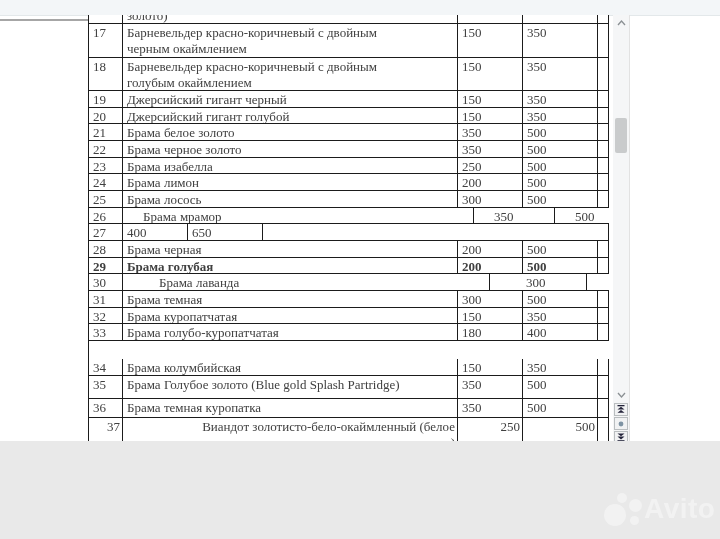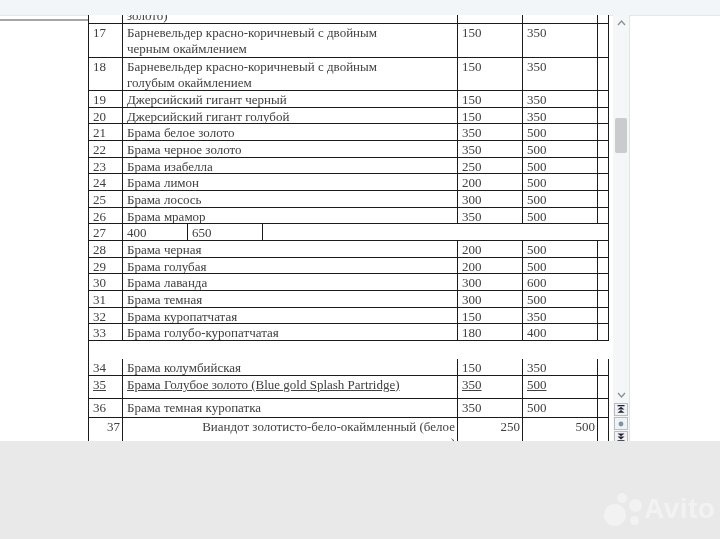--- a/index.html
+++ b/index.html
@@ -121,48 +121,48 @@
           <div class="cell c-p2">500</div>
           <div class="cell c-last"></div>
         </div>
         <div class="t-row" style="height: 17px;">
           <div class="cell c-num">25</div>
           <div class="cell c-name">Брама лосось</div>
           <div class="cell c-p1">300</div>
           <div class="cell c-p2">500</div>
           <div class="cell c-last"></div>
         </div>
-        <div class="t-row" style="height: 16px;">
+        <div class="t-row" style="height: 16px; gap: 16px;">
           <div class="cell c-num">26</div>
           <div class="cell c-name">Брама мрамор</div>
           <div class="cell c-p1">350</div>
           <div class="cell c-p2">500</div>
           <div class="cell c-last"></div>
         </div>
         <div class="t-row" style="height: 17px;">
           <div class="cell c-num">27</div>
           <div class="cell c-p1">400</div>
           <div class="cell c-p2">650</div>
           <div class="cell c-last"></div>
         </div>
         <div class="t-row" style="height: 17px;">
           <div class="cell c-num">28</div>
           <div class="cell c-name">Брама черная</div>
           <div class="cell c-p1">200</div>
           <div class="cell c-p2">500</div>
           <div class="cell c-last"></div>
         </div>
-        <div class="t-row" style="height: 16px;">
+        <div class="t-row" style="height: 16px; font-weight: bold;">
           <div class="cell c-num">29</div>
           <div class="cell c-name">Брама голубая</div>
           <div class="cell c-p1">200</div>
           <div class="cell c-p2">500</div>
           <div class="cell c-last"></div>
         </div>
-        <div class="t-row" style="height: 17px;">
+        <div class="t-row" style="height: 17px; gap: 32px;">
           <div class="cell c-num">30</div>
           <div class="cell c-name">Брама лаванда</div>
           <div class="cell c-p1">300</div>
           <div class="cell c-p2">600</div>
           <div class="cell c-last"></div>
         </div>
         <div class="t-row" style="height: 17px;">
           <div class="cell c-num">31</div>
           <div class="cell c-name">Брама темная</div>
           <div class="cell c-p1">300</div>
@@ -183,21 +183,21 @@
           <div class="cell c-p2">400</div>
           <div class="cell c-last"></div>
         </div>
         <div class="t-row" style="height: 17px; margin-top: 18px;">
           <div class="cell c-num">34</div>
           <div class="cell c-name">Брама колумбийская</div>
           <div class="cell c-p1">150</div>
           <div class="cell c-p2">350</div>
           <div class="cell c-last"></div>
         </div>
-        <div class="t-row" style="height: 23px; text-decoration: underline;">
+        <div class="t-row" style="height: 23px;">
           <div class="cell c-num">35</div>
           <div class="cell c-name">Брама Голубое золото (Blue gold Splash Partridge)</div>
           <div class="cell c-p1">350</div>
           <div class="cell c-p2">500</div>
           <div class="cell c-last"></div>
         </div>
         <div class="t-row" style="height: 19px;">
           <div class="cell c-num">36</div>
           <div class="cell c-name">Брама темная куропатка</div>
           <div class="cell c-p1">350</div>

